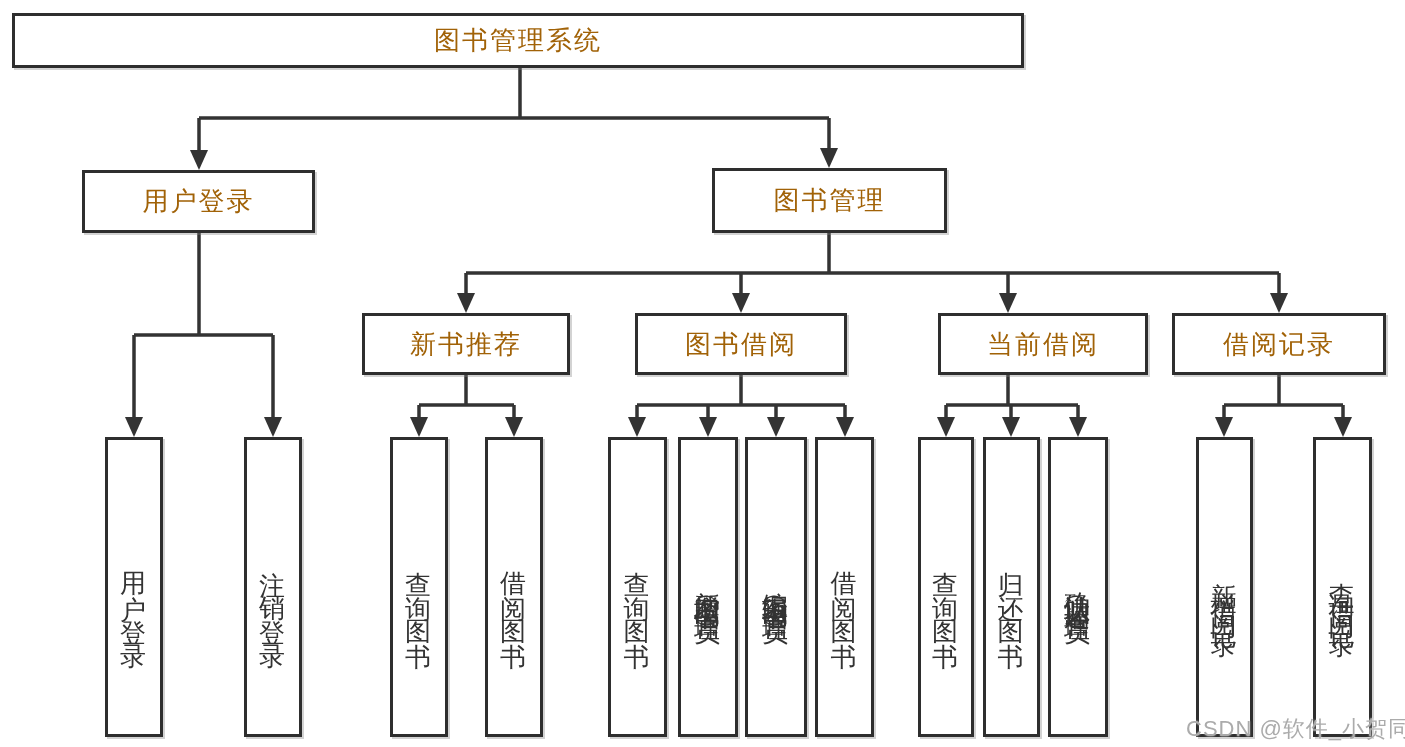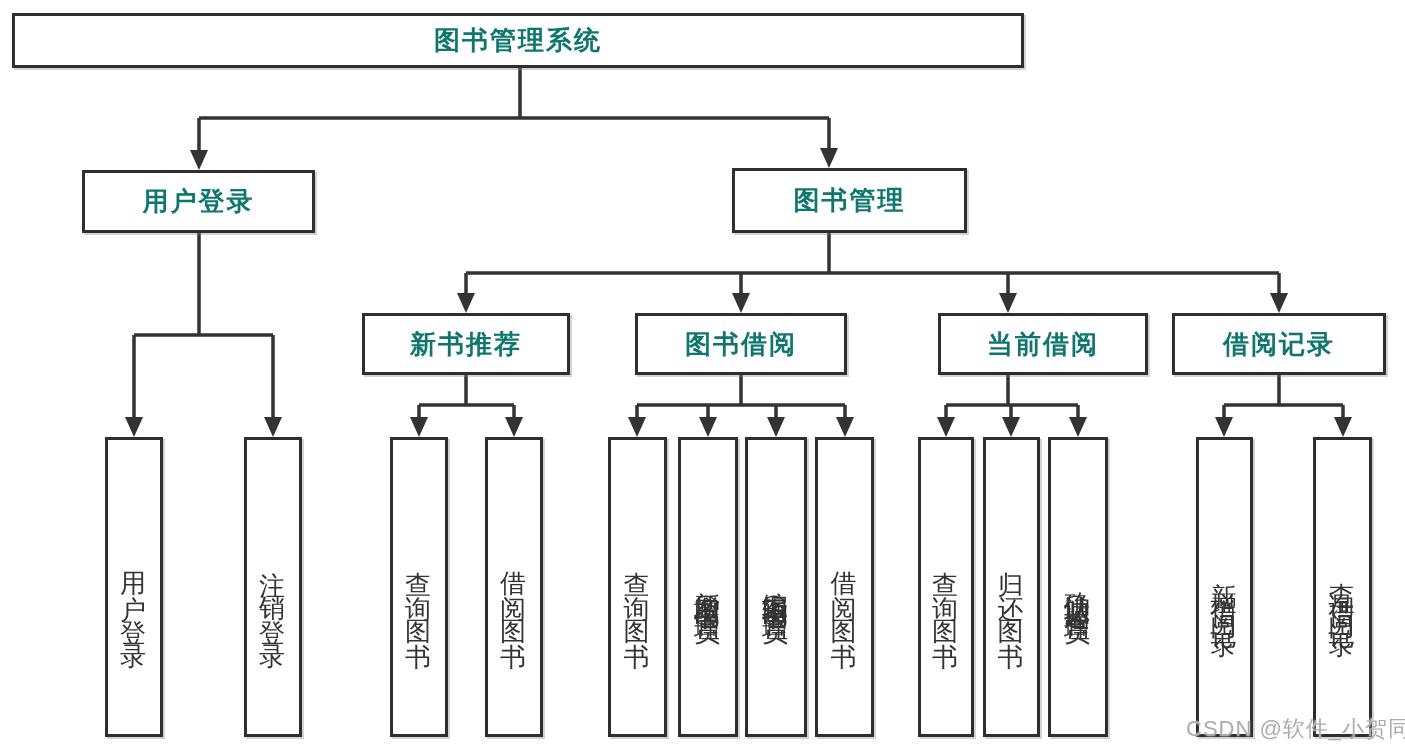--- a/index.html
+++ b/index.html
@@ -10,22 +10,22 @@
     font-family:"Liberation Sans","DejaVu Sans",sans-serif;
     overflow:hidden;
   }
   #wires { position:absolute; left:0; top:0; z-index:1; }
   .hbox {
     position:absolute;
     border:3px solid #2e2e2e;
     background:#ffffff;
     box-shadow:2px 2px 0 rgba(130,130,130,0.35);
     display:flex; align-items:center; justify-content:center;
-    font-size:26px; color:#0f766e; letter-spacing:2px;
-    z-index:2; box-sizing:border-box;font-weight:bold;
+    font-size:26px; color:#a16207; letter-spacing:2px;
+    z-index:2; box-sizing:border-box;
   }
   .vbox {
     position:absolute;
     border:3px solid #2e2e2e;
     background:#ffffff;
     box-shadow:2px 2px 0 rgba(130,130,130,0.35);
     display:flex; align-items:center; justify-content:center;
     z-index:2; box-sizing:border-box;
   }
   .vtext {
@@ -89,21 +89,21 @@
       <polygon points="1002,417 1020,417 1011,437"></polygon>
       <polygon points="1069,417 1087,417 1078,437"></polygon>
       <polygon points="1215,417 1233,417 1224,437"></polygon>
       <polygon points="1334,417 1352,417 1343,437"></polygon>
     </g>
   </svg>
 
   <div class="hbox" style="left:12px; top:13px; width:1012px; height:55px;">图书管理系统</div>
 
   <div class="hbox" style="left:82px; top:170px; width:233px; height:63px;">用户登录</div>
-  <div class="hbox" style="left:712px; top:168px; width:235px; height:65px;margin-left:20px;">图书管理</div>
+  <div class="hbox" style="left:712px; top:168px; width:235px; height:65px;">图书管理</div>
 
   <div class="hbox" style="left:362px; top:313px; width:208px; height:62px;">新书推荐</div>
   <div class="hbox" style="left:635px; top:313px; width:212px; height:62px;">图书借阅</div>
   <div class="hbox" style="left:938px; top:313px; width:210px; height:62px;">当前借阅</div>
   <div class="hbox" style="left:1172px; top:313px; width:214px; height:62px;">借阅记录</div>
 
   <div class="vbox" style="left:105px; top:437px; width:58px; height:300px;">
     <span class="vtext ls4">用户登录</span>
   </div>
   <div class="vbox" style="left:244px; top:437px; width:58px; height:300px;">

